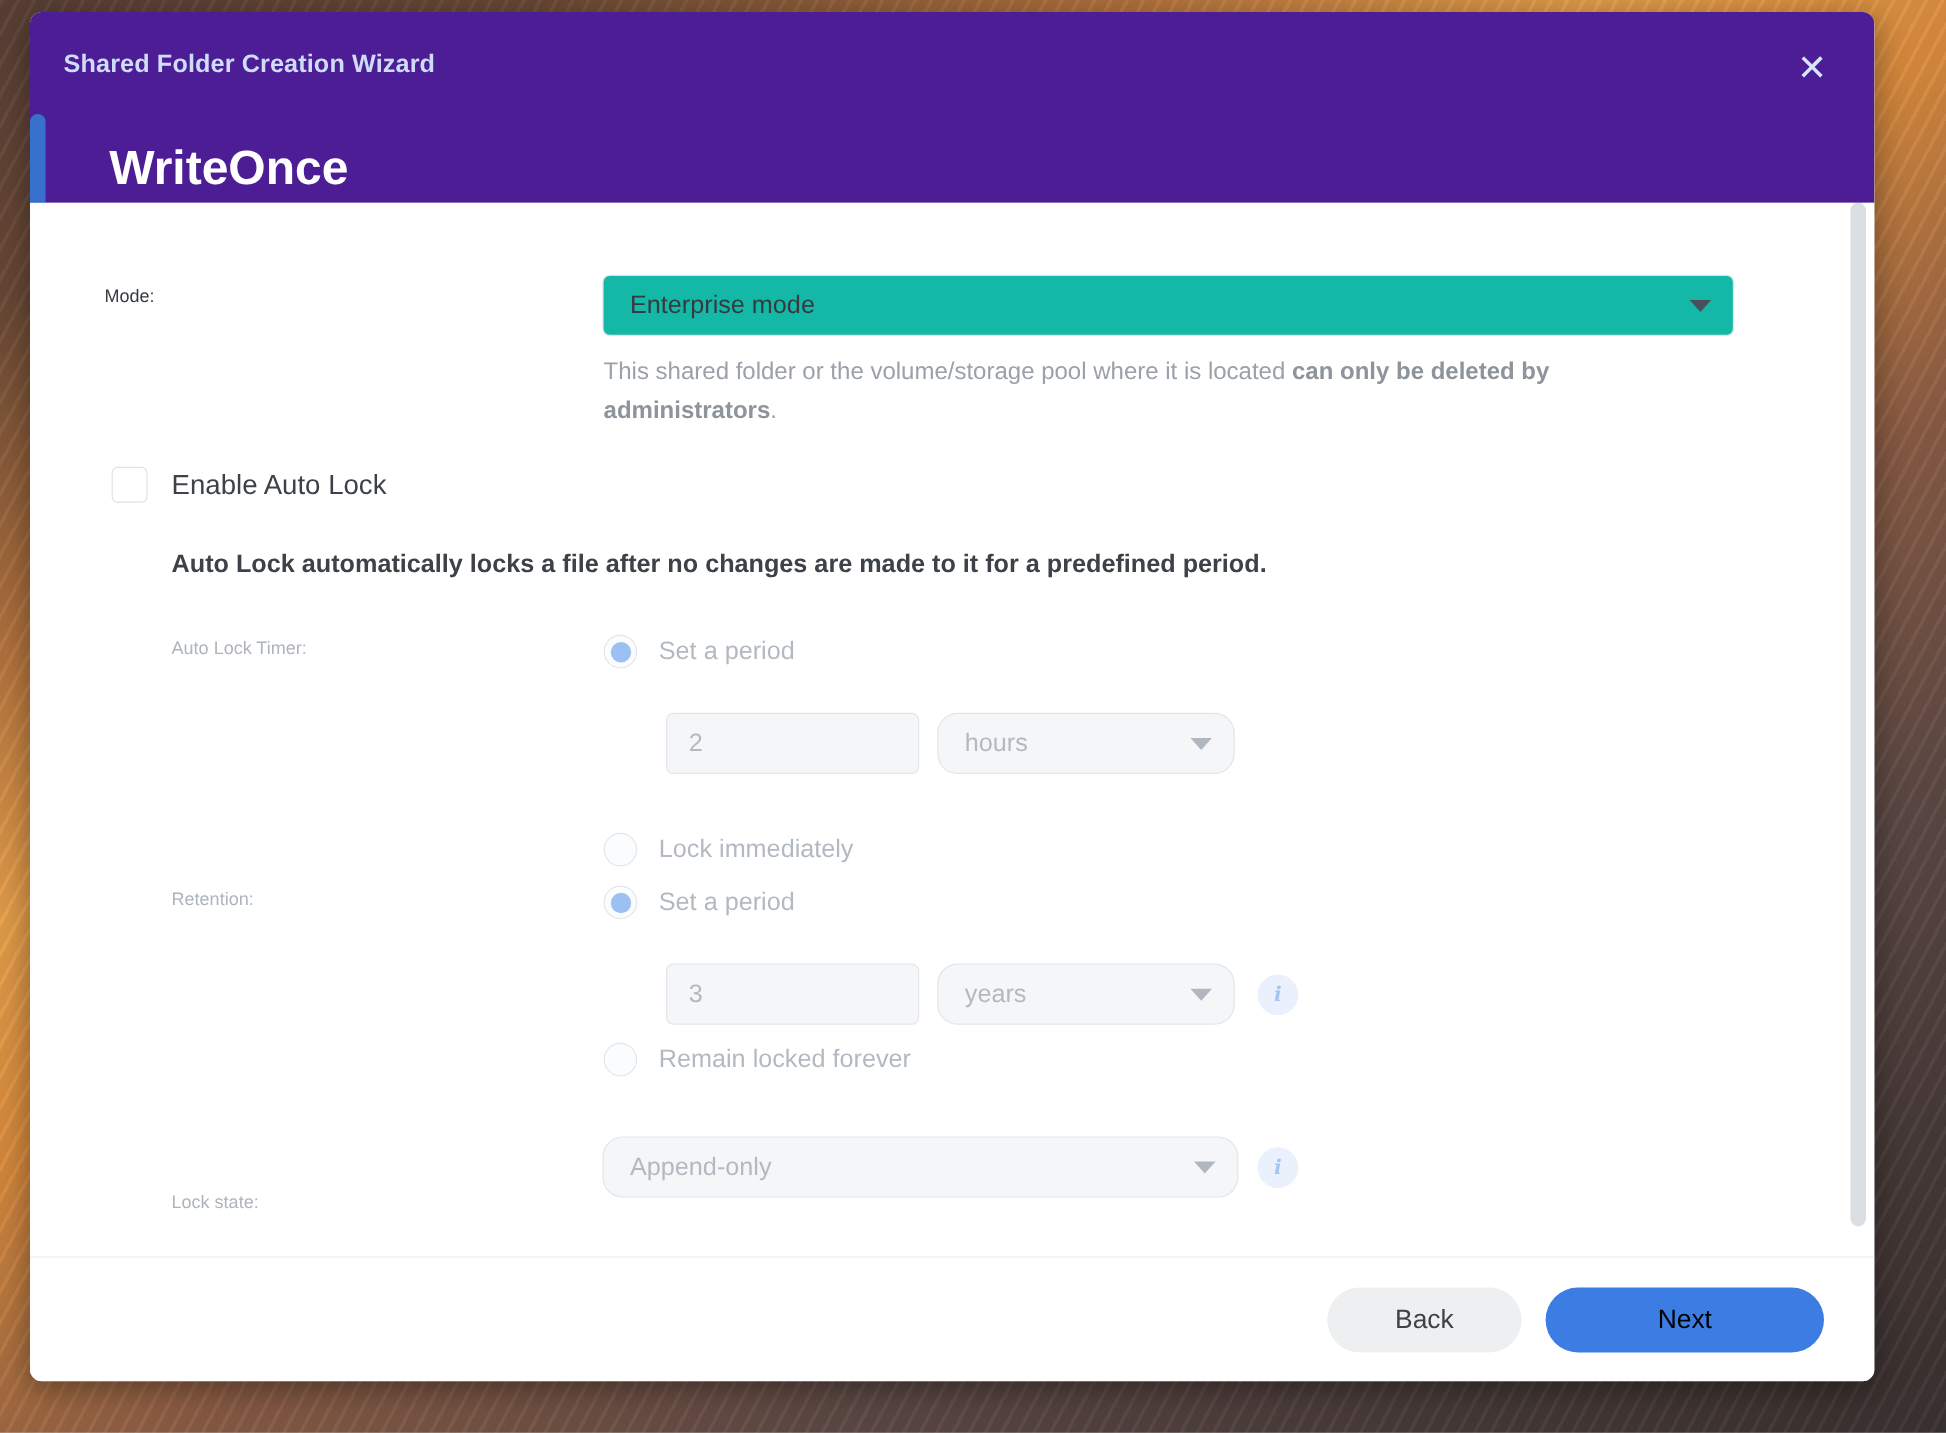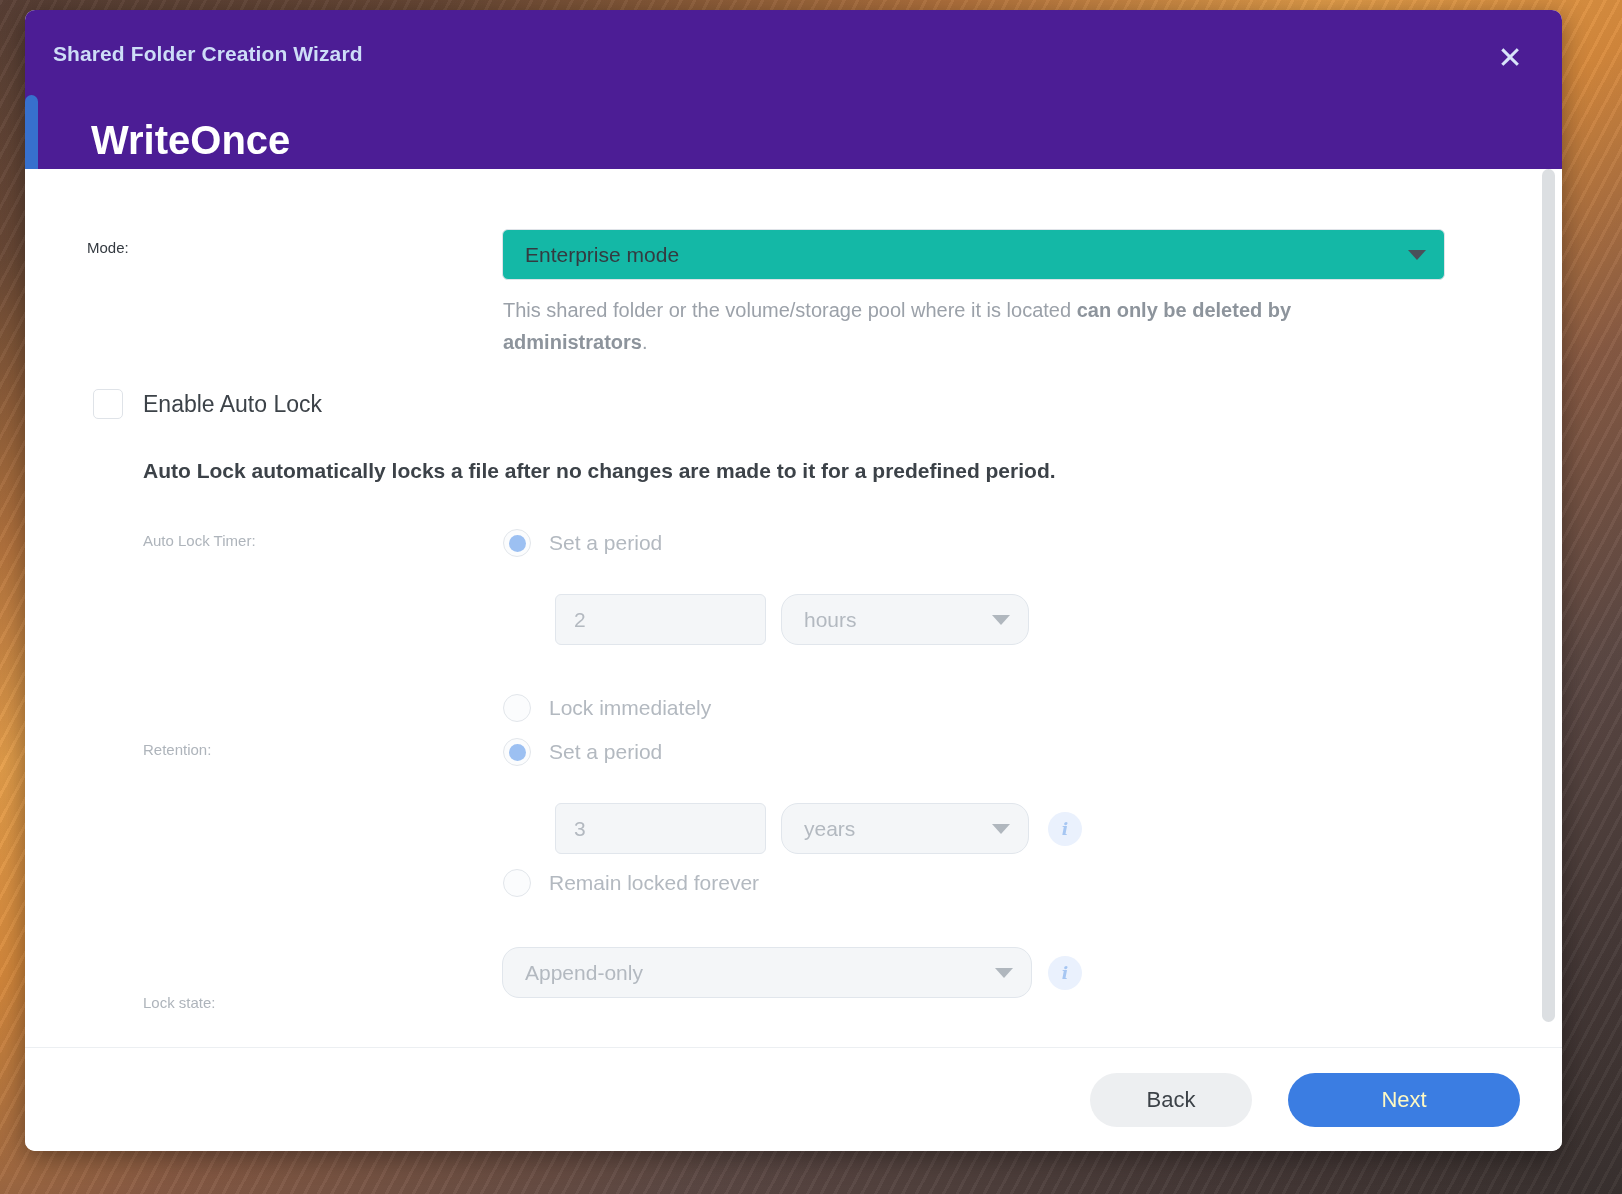--- a/index.html
+++ b/index.html
@@ -235,40 +235,40 @@
   
   .dlg-footer {
     position: relative;
     flex: 0 0 auto;
     height: 104px;
     border-top: 1px solid #eceff2;
     display: flex;
     align-items: center;
     justify-content: flex-end;
     padding-right: 42px;
-    gap: 36px;
+    gap: 20px;
     background: #fff;
   }
   .btn {
     height: 54px;
     border-radius: 27px;
     display: flex; align-items: center; justify-content: center;
     font-size: 22px;
     cursor: pointer;
     border: none;
     font-family: "Liberation Sans", sans-serif;
   }
   .btn-secondary {
     background: #edeff1;
     color: #3c4248;
     width: 162px;
   }
   .btn-primary {
     background: #3b7de2;
-    color: #fef9c3;
+    color: #000000;
     width: 232px;
   }
 </style>
 </head>
 <body>
 
 <div class="bg-streaks"></div>
 
 <div class="dialog">
 

